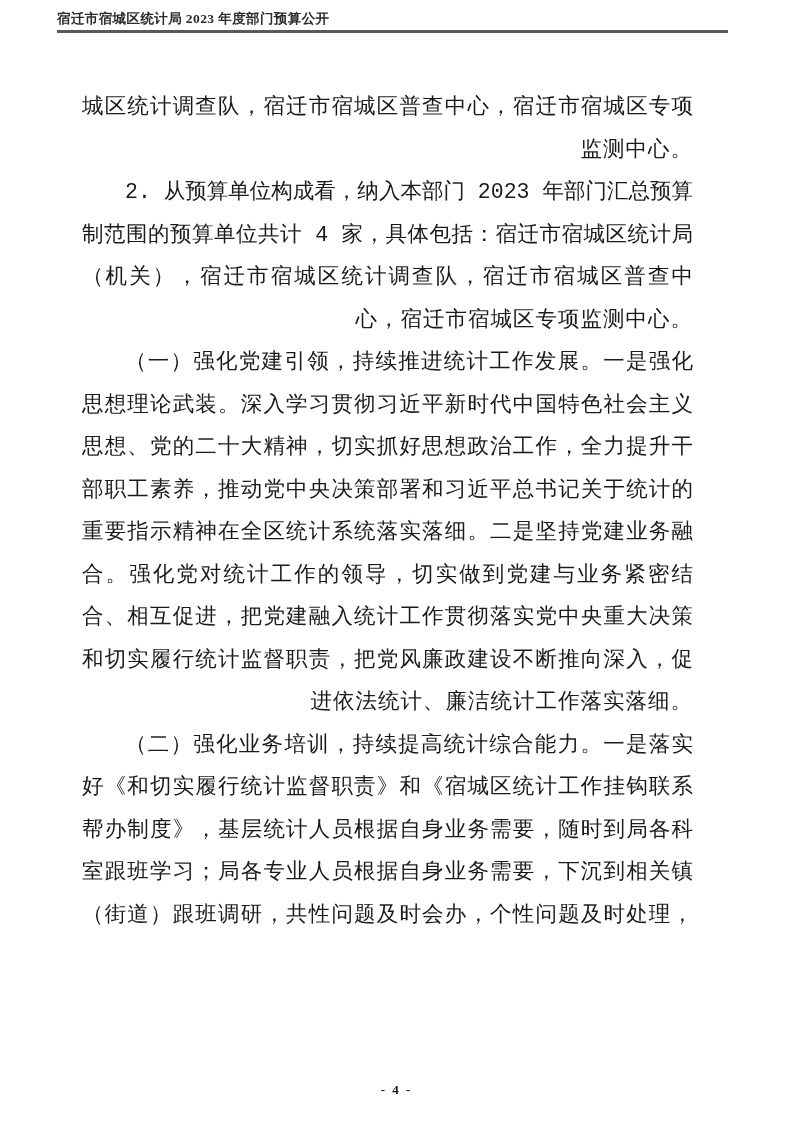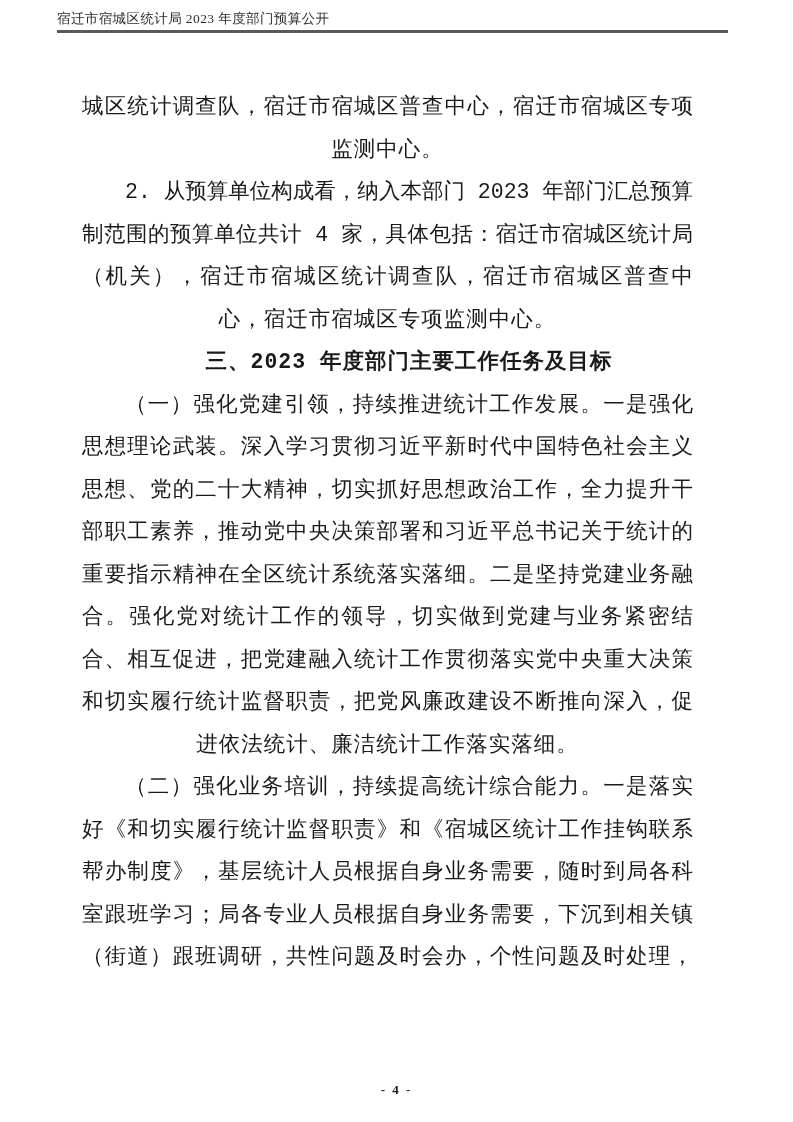--- a/index.html
+++ b/index.html
@@ -9,21 +9,21 @@
     position: relative;
     font-family: "Liberation Serif", "DejaVu Serif", serif;
     color: #1a1a1a;
     overflow: hidden;
   }
   .page { position: absolute; inset: 0; background: #ffffff; }
 
   .header { position: absolute; top: 10px; left: 57px; width: 679px; }
   .header-title {
     font-size: 13.5px;
-    font-weight: 400;
+    font-weight: 700;
     color: #2b2b2b;
     letter-spacing: 0.4px;
     white-space: nowrap;
   }
   .header-rule {
     position: absolute;
     top: 30px; left: 57px;
     width: 671px; height: 3px;
     background: #595959;
   }
@@ -32,21 +32,21 @@
     position: absolute;
     top: 86px; left: 82px;
     width: 611px;
     font-family: Liberation Mono, monospace;
   }
   .line {
     font-size: 21.5px;
     height: 42.5px;
     line-height: 42.5px;
     white-space: nowrap;
-    text-align: center;
+    text-align: right;
   }
   .line.justify {
     white-space: normal;
     text-align: justify;
     text-align-last: justify;
     overflow: hidden;
   }
   .line.indent { padding-left: 43px; }
   .line.bold { font-weight: 700; letter-spacing: 1px; }
   .line:not(.justify):not(.bold) { letter-spacing: 1px; }
@@ -74,21 +74,20 @@
   </div>
   <div class="header-rule"></div>
 
   <div class="doc-body">
       <div class="line justify">城区统计调查队，宿迁市宿城区普查中心，宿迁市宿城区专项</div>
       <div class="line">监测中心。</div>
       <div class="line justify indent">2. 从预算单位构成看，纳入本部门 2023 年部门汇总预算编</div>
       <div class="line justify">制范围的预算单位共计 4 家，具体包括：宿迁市宿城区统计局</div>
       <div class="line justify">（机关），宿迁市宿城区统计调查队，宿迁市宿城区普查中</div>
       <div class="line">心，宿迁市宿城区专项监测中心。</div>
-      <div class="line indent bold">三、2023 年度部门主要工作任务及目标</div>
       <div class="line justify indent">（一）强化党建引领，持续推进统计工作发展。一是强化</div>
       <div class="line justify">思想理论武装。深入学习贯彻习近平新时代中国特色社会主义</div>
       <div class="line justify">思想、党的二十大精神，切实抓好思想政治工作，全力提升干</div>
       <div class="line justify">部职工素养，推动党中央决策部署和习近平总书记关于统计的</div>
       <div class="line justify">重要指示精神在全区统计系统落实落细。二是坚持党建业务融</div>
       <div class="line justify">合。强化党对统计工作的领导，切实做到党建与业务紧密结</div>
       <div class="line justify">合、相互促进，把党建融入统计工作贯彻落实党中央重大决策</div>
       <div class="line justify">和切实履行统计监督职责，把党风廉政建设不断推向深入，促</div>
       <div class="line">进依法统计、廉洁统计工作落实落细。</div>
       <div class="line justify indent">（二）强化业务培训，持续提高统计综合能力。一是落实</div>

